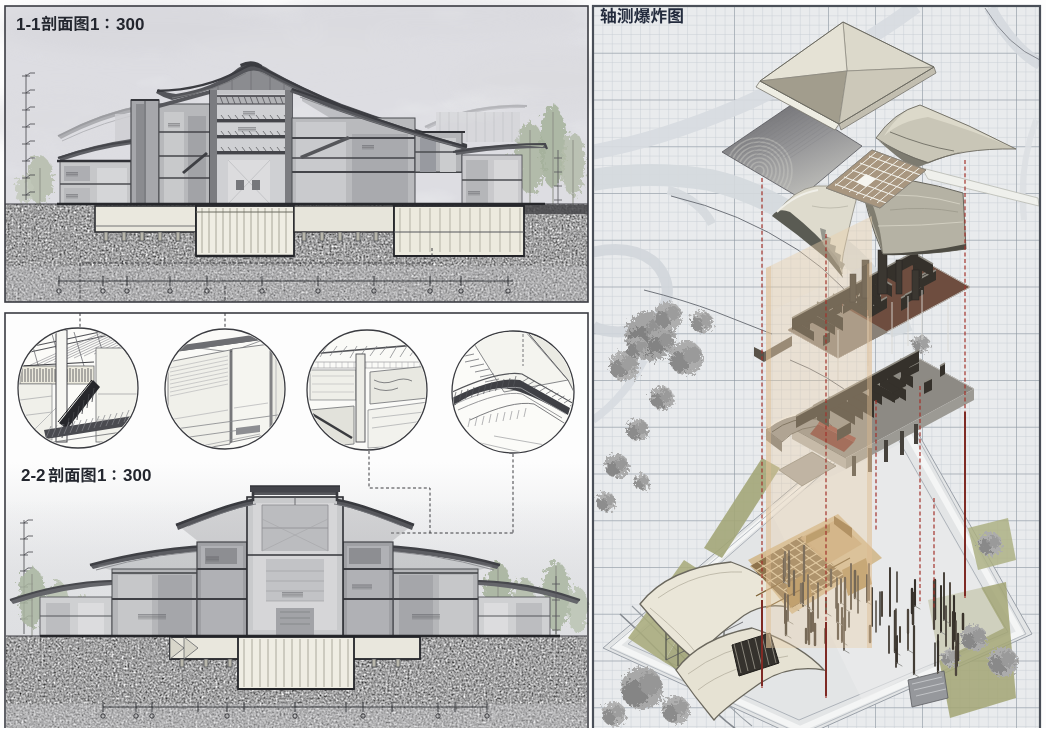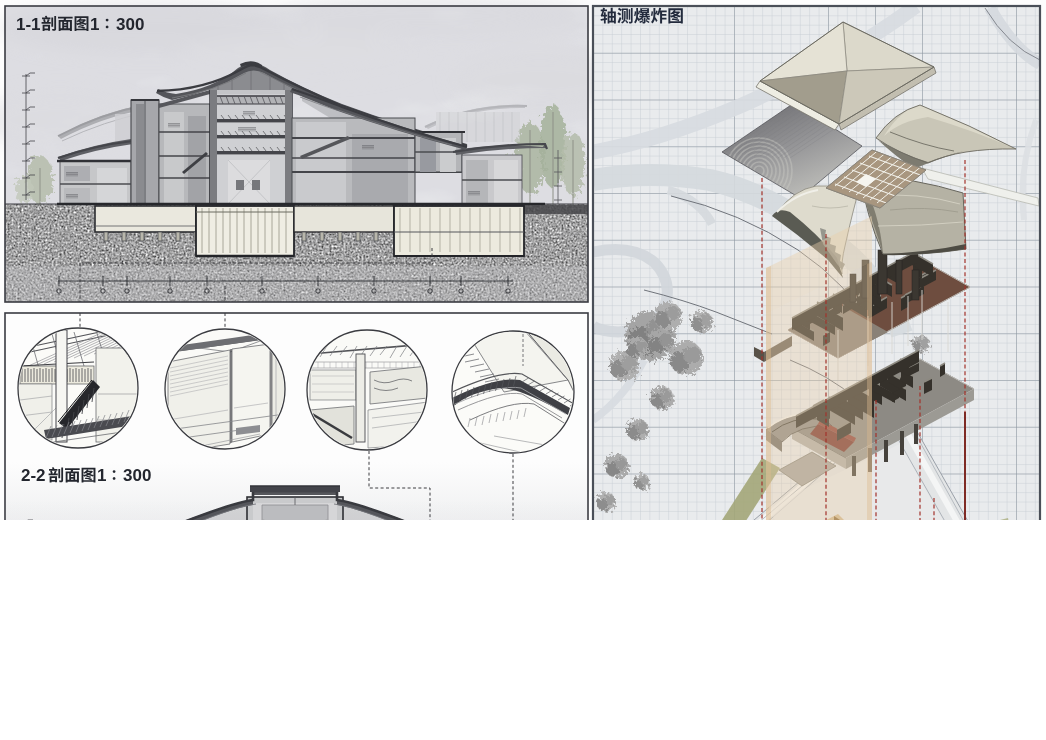--- a/index.html
+++ b/index.html
@@ -1,15 +1,15 @@
 <!DOCTYPE html>
 <html><head><meta charset="utf-8">
 <style>
 html,body{margin:0;padding:0;background:#ffffff;}
-#board{position:relative;width:1046px;height:520px;background:#fdfdfd;font-family:"Liberation Sans",sans-serif;overflow:hidden;}
+#board{position:relative;width:1046px;height:728px;background:#fdfdfd;font-family:"Liberation Sans",sans-serif;overflow:hidden;}
 svg{position:absolute;left:0;top:0;}
 </style></head><body>
 <div id="board">
 <svg width="1046" height="740" viewBox="0 0 1046 740">
 <defs>
  <filter id="speck" x="-5%" y="-5%" width="110%" height="110%">
    <feTurbulence type="fractalNoise" baseFrequency="0.55" numOctaves="4" seed="7" result="n"></feTurbulence>
    <feColorMatrix in="n" type="matrix" values="0 0 0 0 0  0 0 0 0 0  0 0 0 0 0  0.75 0.75 0.75 0 -0.5"></feColorMatrix>
    <feComposite operator="in" in2="SourceGraphic"></feComposite>
  </filter>

